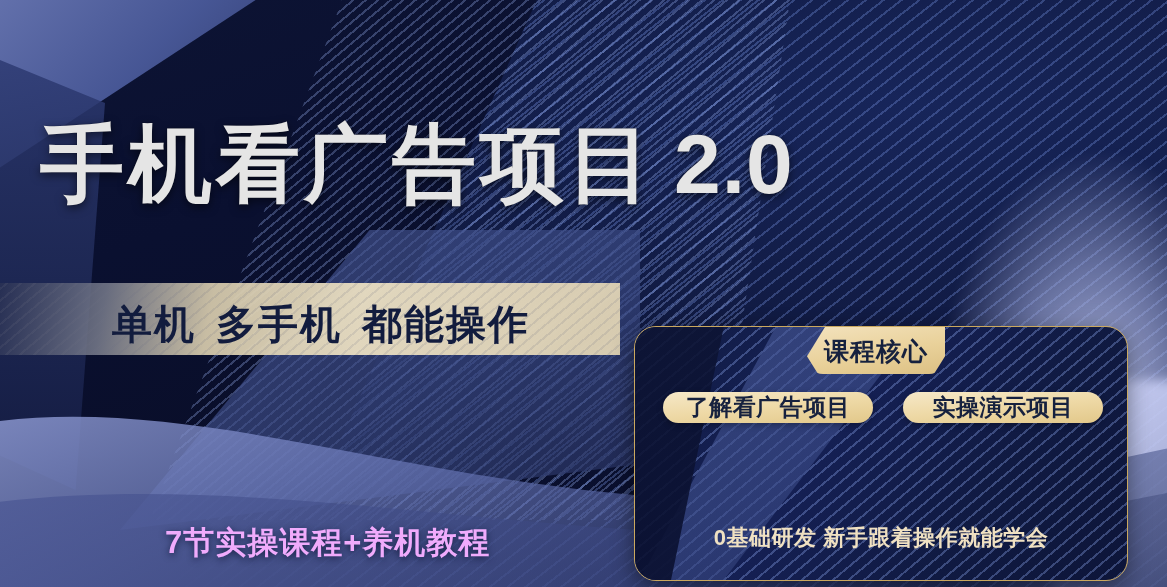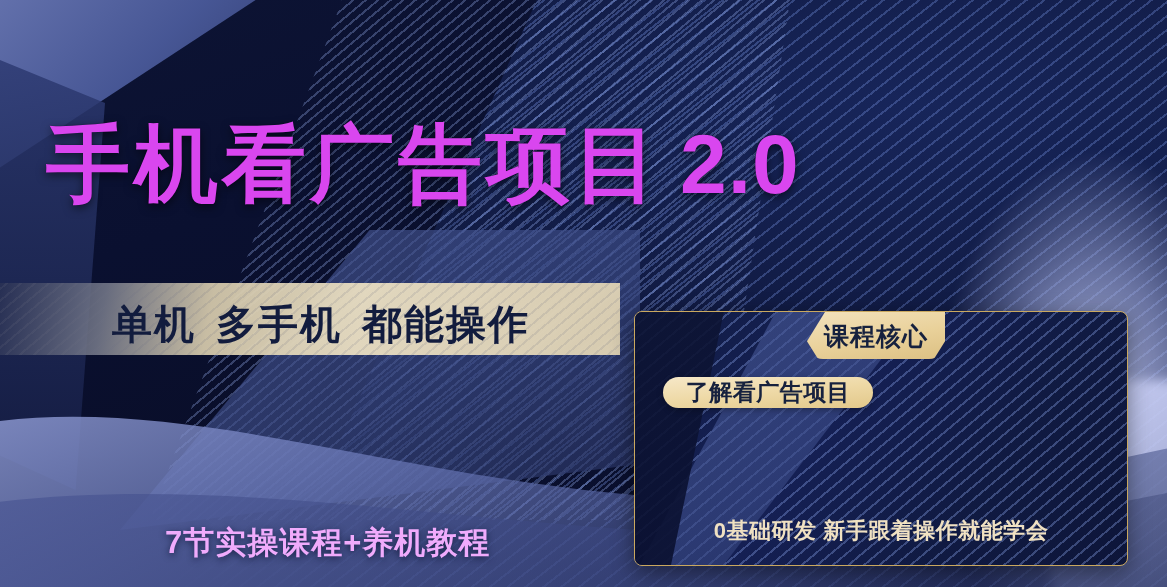--- a/index.html
+++ b/index.html
@@ -87,25 +87,24 @@
     position:absolute;right:-30px;top:380px;width:150px;height:300px;
     background:linear-gradient(200deg,rgba(200,206,244,.9),rgba(175,184,232,.2));
     border-radius:60% 0 0 60%;
     filter:blur(6px);
   }
 
   
   .title{
     position:absolute;left:40px;top:122px;
     font-size:84px;font-weight:bold;letter-spacing:4px;
-    color:#d946ef;
+    color:#e5e5e5;
     line-height:1;
     text-shadow:0 3px 10px rgba(0,0,0,.55), 0 0 1px rgba(0,0,0,.6);
     white-space:nowrap;
-    margin-left:6px;
   }
   .title .ver{font-size:84px;letter-spacing:1px;margin-left:18px;}
 
   
   .band{
     position:absolute;left:0;top:283px;width:620px;height:72px;
     background:linear-gradient(100deg,
       rgba(40,48,84,.92) 0%,
       rgba(120,124,140,.85) 17%,
       rgba(214,202,172,.93) 34%,
@@ -130,23 +129,23 @@
   .caption{
     position:absolute;left:165px;top:522px;
     font-size:31px;font-weight:bold;letter-spacing:1px;
     color:#f0abfc;
     text-shadow:0 2px 7px rgba(10,16,45,.75);
     white-space:nowrap;
   }
 
   
   .card{
-    position:absolute;left:634px;top:311px;width:492px;height:253px;
+    position:absolute;left:634px;top:326px;width:492px;height:253px;
     border:1.5px solid #caa85e;
-    border-radius:8px;
+    border-radius:22px;
     overflow:hidden;
     background:linear-gradient(125deg,#111c44 0%,#152055 38%,#101a42 70%,#0d1539 100%);
     box-shadow:0 6px 22px rgba(0,0,0,.45);
   }
   .card-stripes{
     position:absolute;inset:0;
     background:repeating-linear-gradient(-40deg,
       rgba(150,175,250,0) 0px,rgba(150,175,250,0) 8px,
       rgba(150,178,250,.32) 8px,rgba(150,178,250,.32) 10px);
   }
@@ -188,21 +187,20 @@
   }
   .pill.p1{left:28px;top:65px;width:210px;}
   .pill.p2{left:268px;top:65px;width:200px;}
   .pill.p3{left:28px;top:130px;width:200px;}
   .pill.p4{left:258px;top:130px;width:210px;}
 
   .card-foot{
     position:absolute;left:0;top:196px;width:492px;text-align:center;
     font-size:22px;font-weight:bold;letter-spacing:.5px;
     color:#f0e1c2;
-    margin-top:8px;
   }
 </style>
 </head>
 <body>
 
 <div id="poster">
 
   <div class="bg-base"></div>
   <div class="stripes-main"></div>
   <div class="bg-darkblock"></div>
@@ -249,17 +247,18 @@
 
   <div class="card">
     <div class="card-stripes"></div>
     <div class="card-wedge"></div>
     <div class="card-dark"></div>
 
     <div class="badge"></div>
     <div class="badge-txt">课程核心</div>
 
     <div class="pill p1">了解看广告项目</div>
+    <div class="pill p2">实操演示项目</div>
 
     <div class="card-foot">0基础研发 新手跟着操作就能学会</div>
   </div>
 
 </div>
 
 </body></html>

